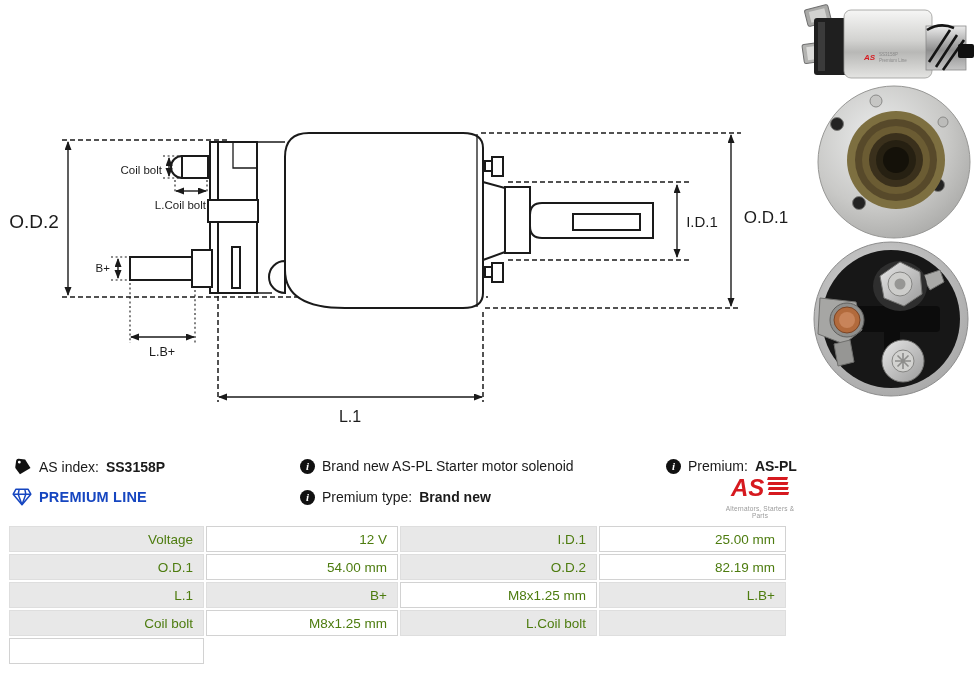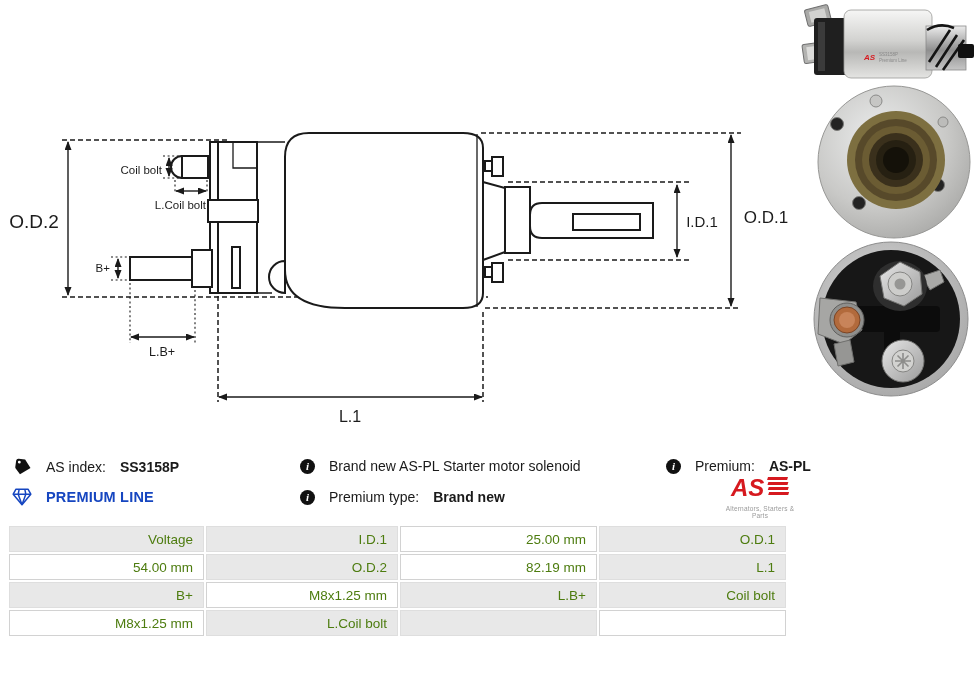--- a/index.html
+++ b/index.html
@@ -11,21 +11,21 @@
   .diagram{position:absolute;left:0;top:100px;}
   .lnf{fill:#fff;stroke:#1a1a1a;stroke-width:2;}
   .thin{fill:none;stroke:#1a1a1a;stroke-width:1.3;}
   .dash{fill:none;stroke:#1a1a1a;stroke-width:1.5;stroke-dasharray:5 3;}
   .dot{fill:none;stroke:#1a1a1a;stroke-width:1.1;stroke-dasharray:2 2.6;}
   .dim{fill:none;stroke:#1a1a1a;stroke-width:1.4;}
   .dlab{fill:#1c1c1c;}
 
   
   .info-row{position:absolute;left:0;top:450px;width:976px;}
-  .info-line{position:absolute;display:flex;align-items:center;gap:14px;
+  .info-line{position:absolute;display:flex;align-items:center;gap:7px;
              font-size:14px;white-space:nowrap;}
   .info-line b{font-weight:bold;}
   .inf-ico{width:15px;height:15px;border-radius:50%;background:#111;color:#fff;
            display:inline-flex;align-items:center;justify-content:center;
            font:italic bold 11px "Liberation Serif",serif;flex:0 0 15px;}
   .premium{color:#1646c0;font-weight:bold;font-size:14.5px;letter-spacing:.2px;}
   .as-logo{position:absolute;left:720px;top:24px;width:80px;text-align:center;}
   .as-logo .caption{font-size:6.5px;color:#9a9a9a;margin-top:1px;letter-spacing:.2px;}
 
   
@@ -240,20 +240,21 @@
           <rect x="44" y="13" width="20" height="3" transform="skewX(-18)"></rect>
           <rect x="46" y="18" width="20" height="3" transform="skewX(-18)"></rect>
         </g>
       </svg>
       <div class="caption">Alternators, Starters &amp; Parts</div>
     </div>
   </div>
 
   <div class="spec-table">
     <div class="cell lab">Voltage</div>
+    <div class="cell val">12 V</div>
     <div class="cell lab">I.D.1</div>
     <div class="cell val">25.00 mm</div>
 
     <div class="cell lab">O.D.1</div>
     <div class="cell val">54.00 mm</div>
     <div class="cell lab">O.D.2</div>
     <div class="cell val">82.19 mm</div>
 
     <div class="cell lab">L.1</div>
     <div class="cell lab">B+</div>

